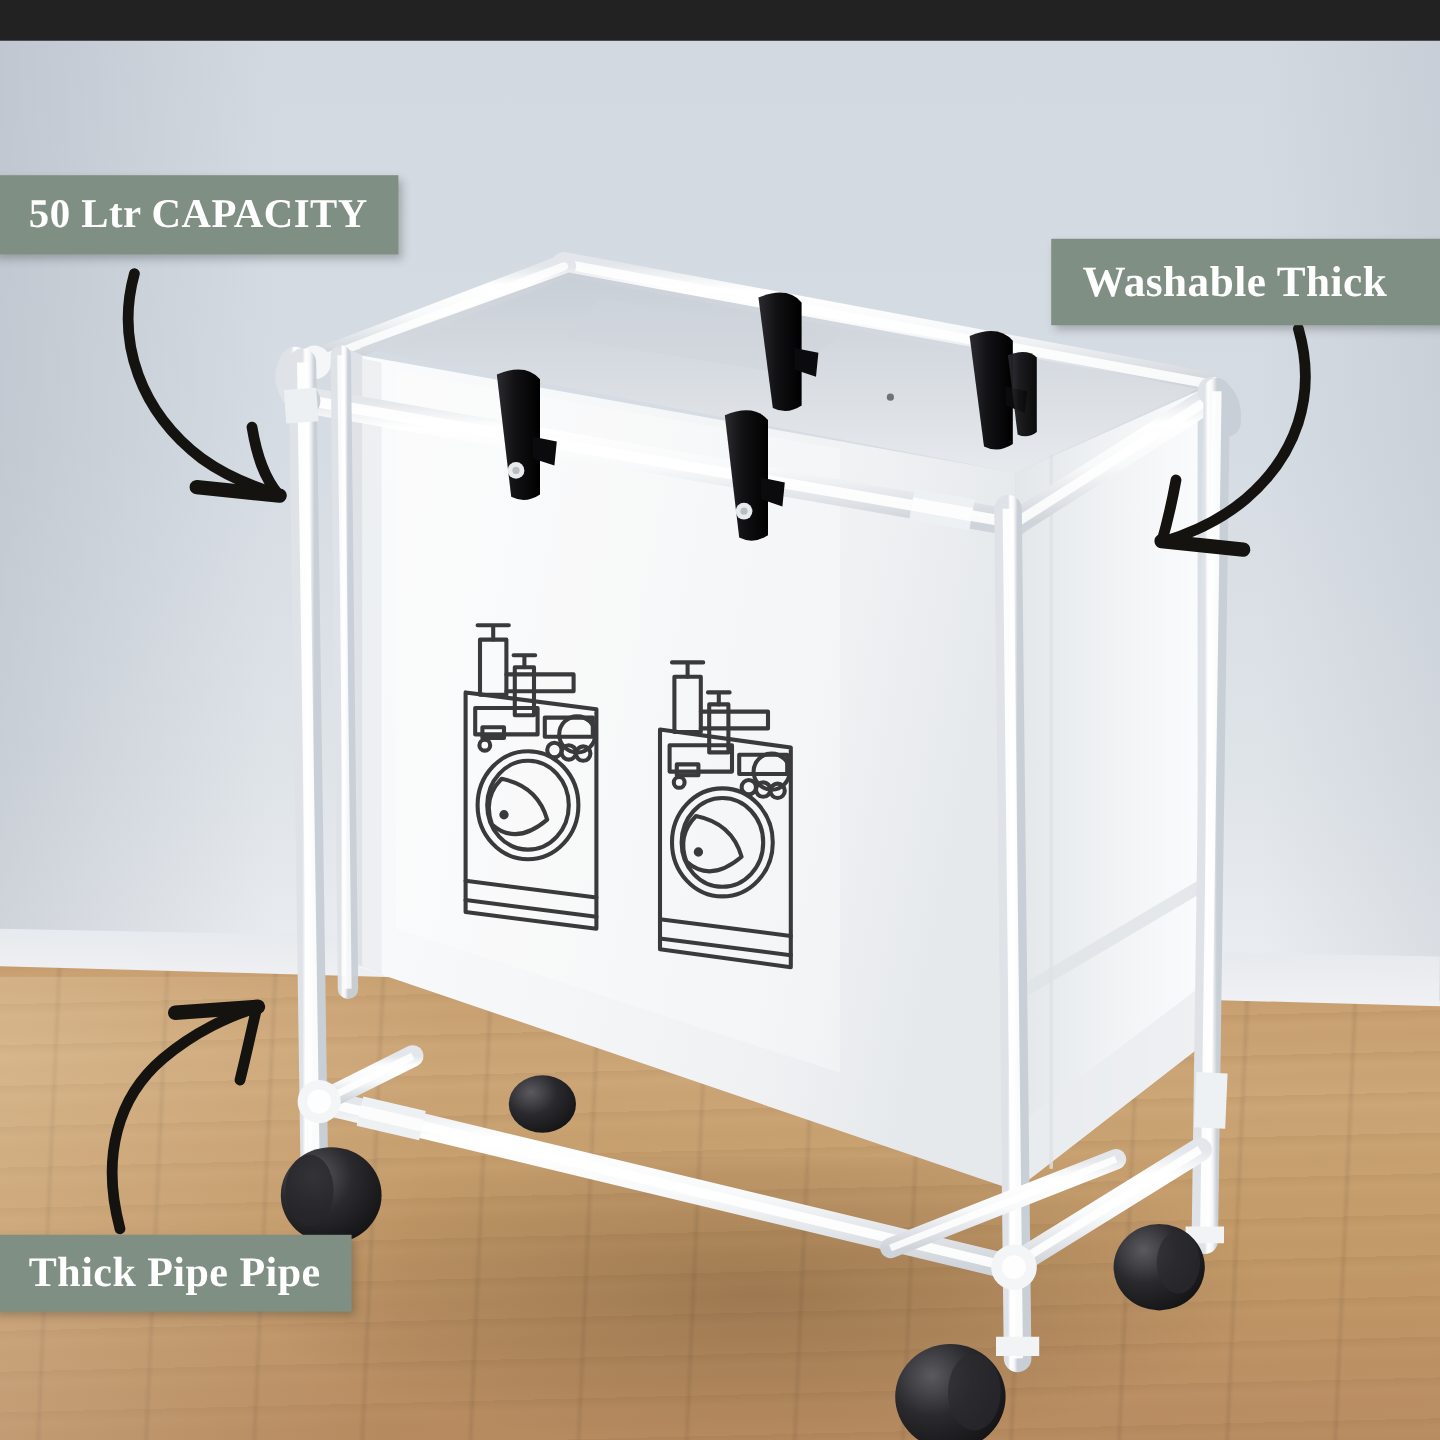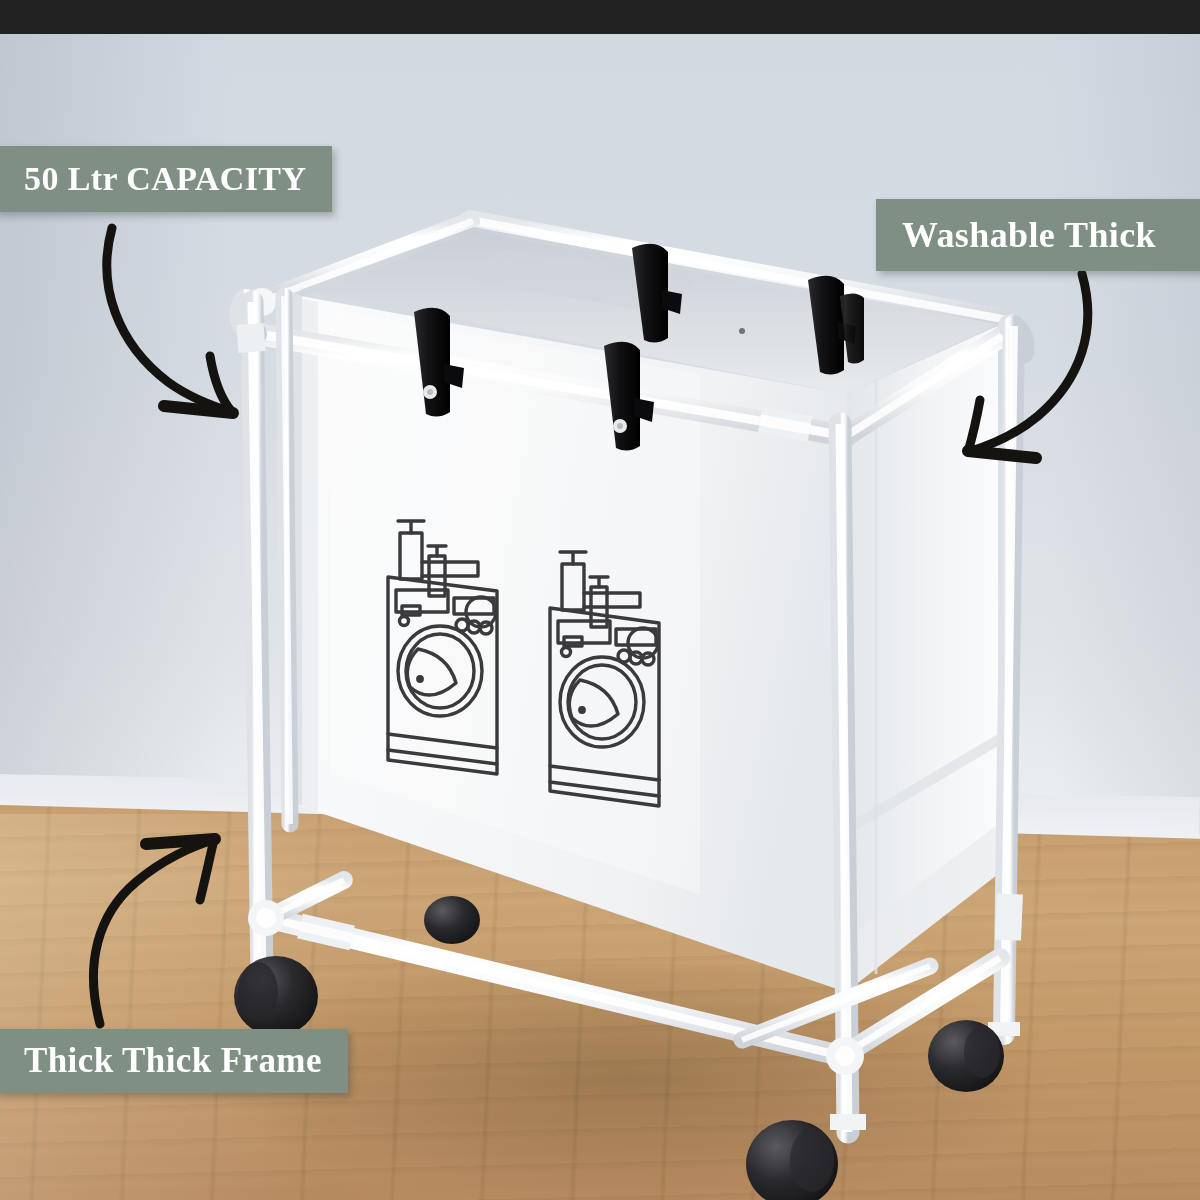--- a/index.html
+++ b/index.html
@@ -354,16 +354,16 @@
 
   <div class="banner" id="banner-capacity">
     <span>50 Ltr CAPACITY</span>
   </div>
 
   <div class="banner" id="banner-liner">
     <span>Washable Thick</span>
   </div>
 
   <div class="banner" id="banner-frame">
-    <span>Thick Thick Frame</span>
+    <span>Thick Pipe Pipe</span>
   </div>
 
 </div>
 
 </body></html>

